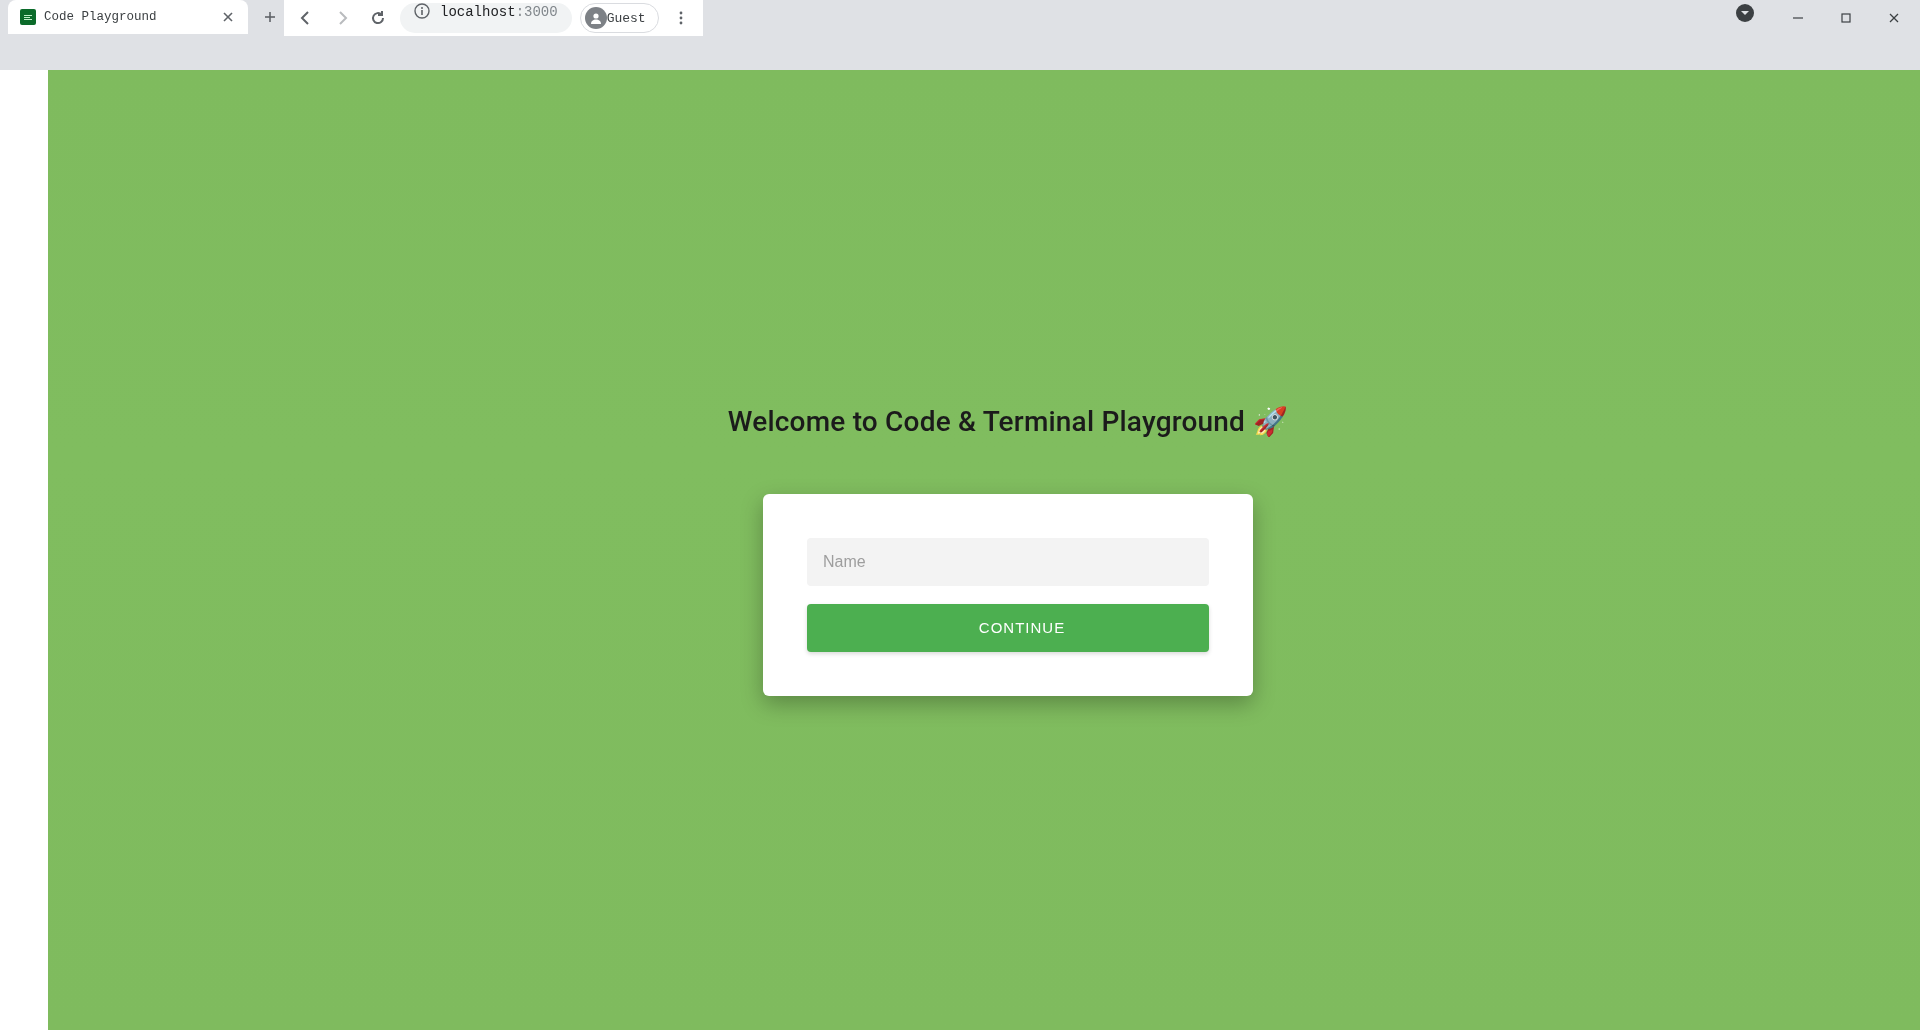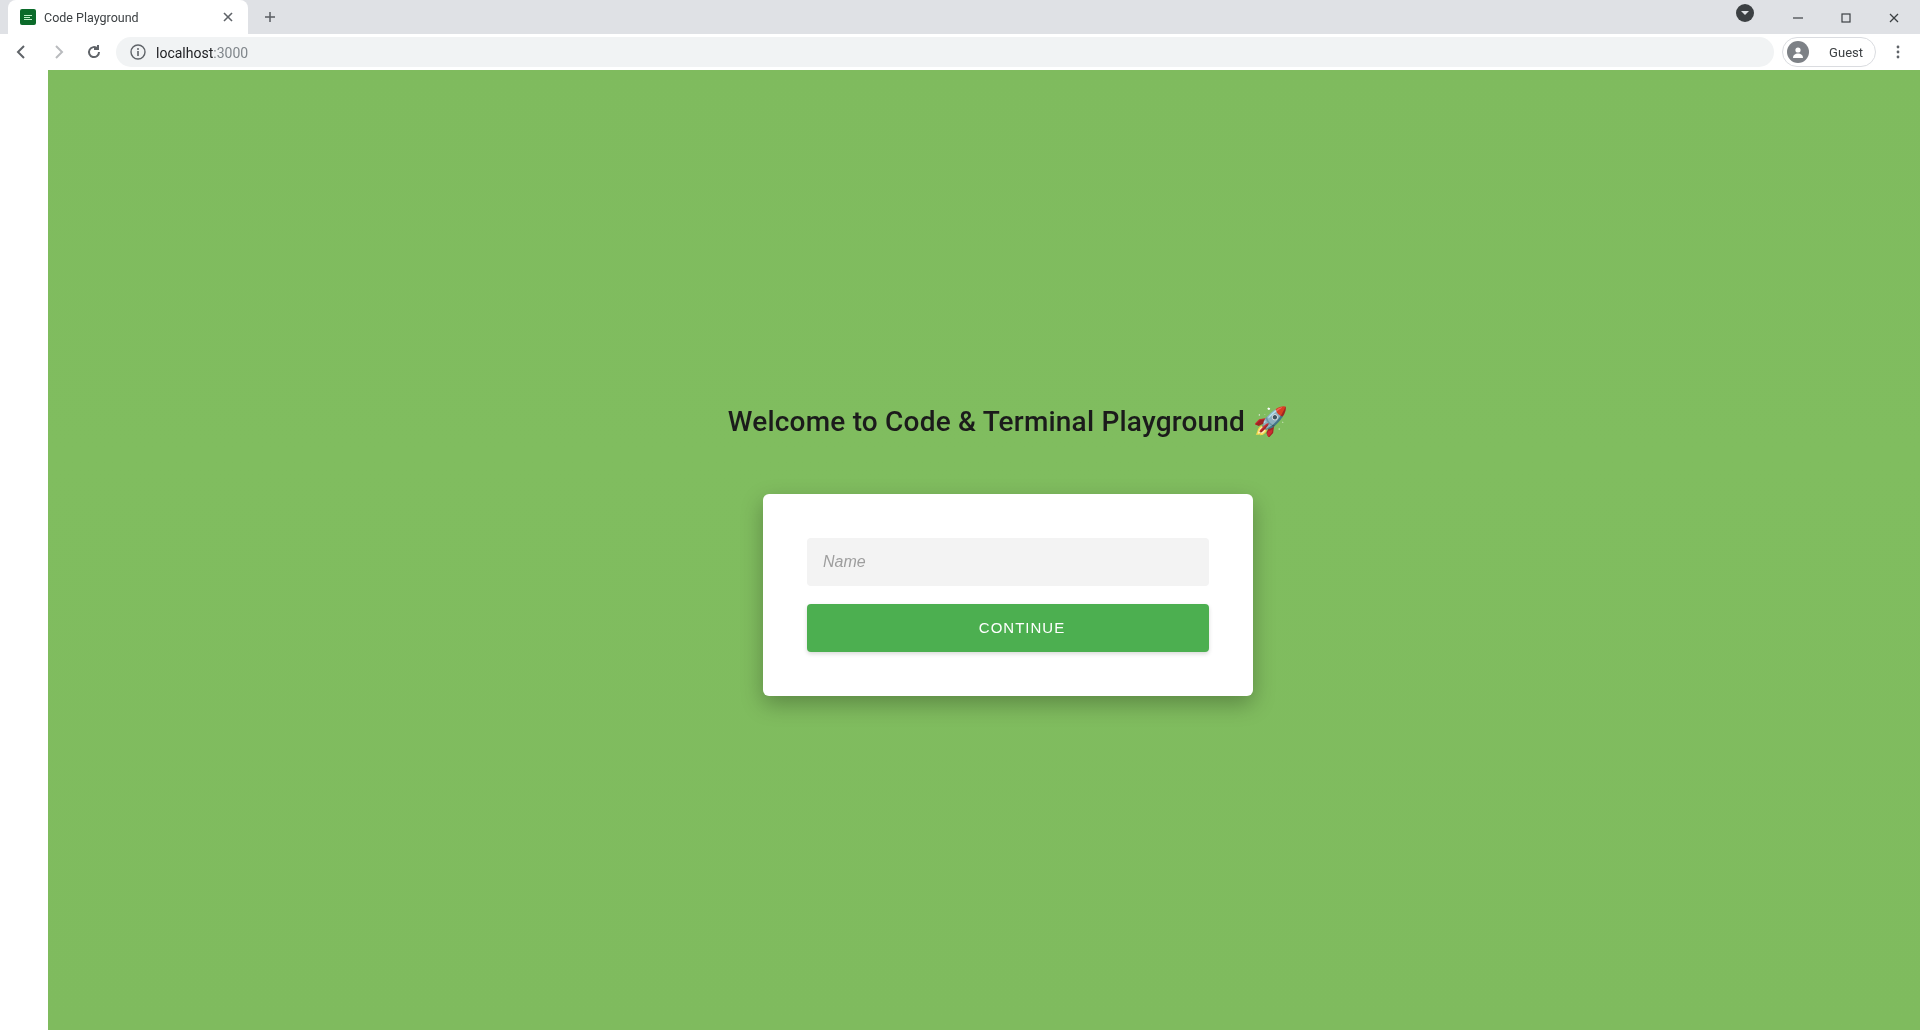--- a/index.html
+++ b/index.html
@@ -1,57 +1,57 @@
 <!DOCTYPE html>
 <html><head>
   <meta charset="utf-8">
   <style>
     * { margin: 0; padding: 0; box-sizing: border-box; }
     html, body { width: 1920px; height: 1030px; font-family: -apple-system, BlinkMacSystemFont, "Segoe UI", Roboto, Arial, sans-serif; overflow: hidden; }
 
     
-    .browser-chrome { width: 100%; height: 70px; background: #dfe1e5; display: flex; flex-direction: column; }
+    .browser-chrome { width: 100%; height: 70px; background: #dfe1e5; display: flex; flex-direction: row; font-family: Liberation Mono, monospace; }
     .tab-strip { height: 34px; display: flex; align-items: flex-end; padding-left: 8px; }
     .tab { display: flex; align-items: center; background: #ffffff; height: 34px; border-radius: 8px 8px 0 0; padding: 0 12px; width: 240px; gap: 8px; position: relative; }
     .tab-favicon { width: 16px; height: 16px; background: #0b6b2a; border-radius: 2px; display:flex; align-items:center; justify-content:center; }
     .tab-favicon svg { width:10px; height:10px; fill:#bff0c8; }
     .tab-title { font-size: 12.5px; color: #3c4043; flex: 1; white-space: nowrap; overflow: hidden; text-overflow: ellipsis; }
     .tab-close { width: 16px; height: 16px; color:#5f6368; display:flex; align-items:center; justify-content:center; border-radius:50%; }
     .tab-close svg { width:10px; height:10px; stroke:#5f6368; stroke-width:1.6; }
     .new-tab { width:28px; height:28px; margin-left:8px; margin-bottom:3px; display:flex; align-items:center; justify-content:center; color:#5f6368; border-radius:50%; }
     .new-tab svg{ width:14px; height:14px; stroke:#5f6368; stroke-width:1.6; }
 
     .window-controls { position:absolute; right:4px; top:4px; display:flex; gap:4px; }
     .win-btn { width:44px; height:28px; display:flex; align-items:center; justify-content:center; }
     .win-btn svg { width:12px; height:12px; stroke:#3c4043; stroke-width:1.2; fill:none; }
     .ext-badge { width:18px; height:18px; background:#3c4043; border-radius:50%; margin-right:18px; display:flex; align-items:center; justify-content:center; }
     .ext-badge svg{width:10px;height:10px;fill:#dfe1e5;}
 
     .toolbar { height: 36px; background: #ffffff; display:flex; align-items:center; padding: 0 8px; gap:8px; }
     .nav-btn { width:28px; height:28px; display:flex; align-items:center; justify-content:center; border-radius:50%; }
     .nav-btn svg { width:16px; height:16px; stroke:#5f6368; stroke-width:2; fill:none; }
     .nav-btn.disabled svg { stroke: #b9bbbe; }
-    .omnibox { flex:1; height:30px; background:#f1f3f4; border-radius:15px; display:flex; align-items:center; padding:0 14px; gap:10px; }
+    .omnibox { flex:1; height:30px; background:#f1f3f4; border-radius:15px; display:flex; padding:0 14px; gap:10px; }
     .site-info { width:16px; height:16px; display:flex; align-items:center; justify-content:center; }
     .site-info svg { width:16px; height:16px; fill:#5f6368; }
     .url-host { font-size:14px; color:#202124; }
     .url-port { font-size:14px; color:#80868b; }
-    .profile-chip { display:flex; align-items:center; gap:20px; border:1px solid #dadce0; border-radius:16px; padding:2px 12px 2px 4px; height:30px; }
+    .profile-chip { display:flex; align-items:center; gap:0; border:1px solid #dadce0; border-radius:16px; padding:2px 12px 2px 4px; height:30px; }
     .avatar-circle { width:22px; height:22px; border-radius:50%; background:#7d8186; display:flex; align-items:center; justify-content:center; }
     .avatar-circle svg{ width:14px; height:14px; fill:#fff; }
     .profile-name { font-size:13px; color:#3c4043; }
     .menu-btn { width:28px; height:28px; display:flex; align-items:center; justify-content:center; }
     .menu-btn svg { width:16px; height:16px; fill:#5f6368; }
 
     
     .viewport { width:100%; height: calc(1030px - 70px); background: linear-gradient(180deg, #7fbb5e 0%, #80bd5f 40%, #7fbb5e 100%); display:flex; flex-direction:column; align-items:center; justify-content:center;margin-left:48px; }
     .heading { font-size:28px; color:#1b1b1b; font-weight:500; display:flex; align-items:center; gap:8px; margin-bottom:56px; letter-spacing:0.2px; }
     .rocket { font-size:28px; }
     .card { width:490px; background:#fff; border-radius:6px; box-shadow: 0 8px 22px rgba(0,0,0,0.28); padding:44px; }
-    .name-input { width:100%; height:48px; border:none; background:#f3f3f3; border-radius:4px; padding:0 16px; font-size:16px; color:#333; outline:none;font-style:italic; }
+    .name-input { width:100%; height:48px; border:none; background:#f3f3f3; border-radius:4px; padding:0 16px; font-size:16px; color:#333; outline:none; }
     .name-input::placeholder { color:#9e9e9e; }
     .continue-btn { width:100%; height:48px; margin-top:18px; border:none; border-radius:4px; background:#4caf50; color:#fff; font-size:15px; letter-spacing:1px; cursor:pointer; box-shadow:0 2px 4px rgba(0,0,0,0.15);padding-left:28px; }
   </style>
 </head>
 <body>
 
 <div class="browser-chrome">
   <div class="tab-strip">
     <div class="tab">
       <span class="tab-favicon">

